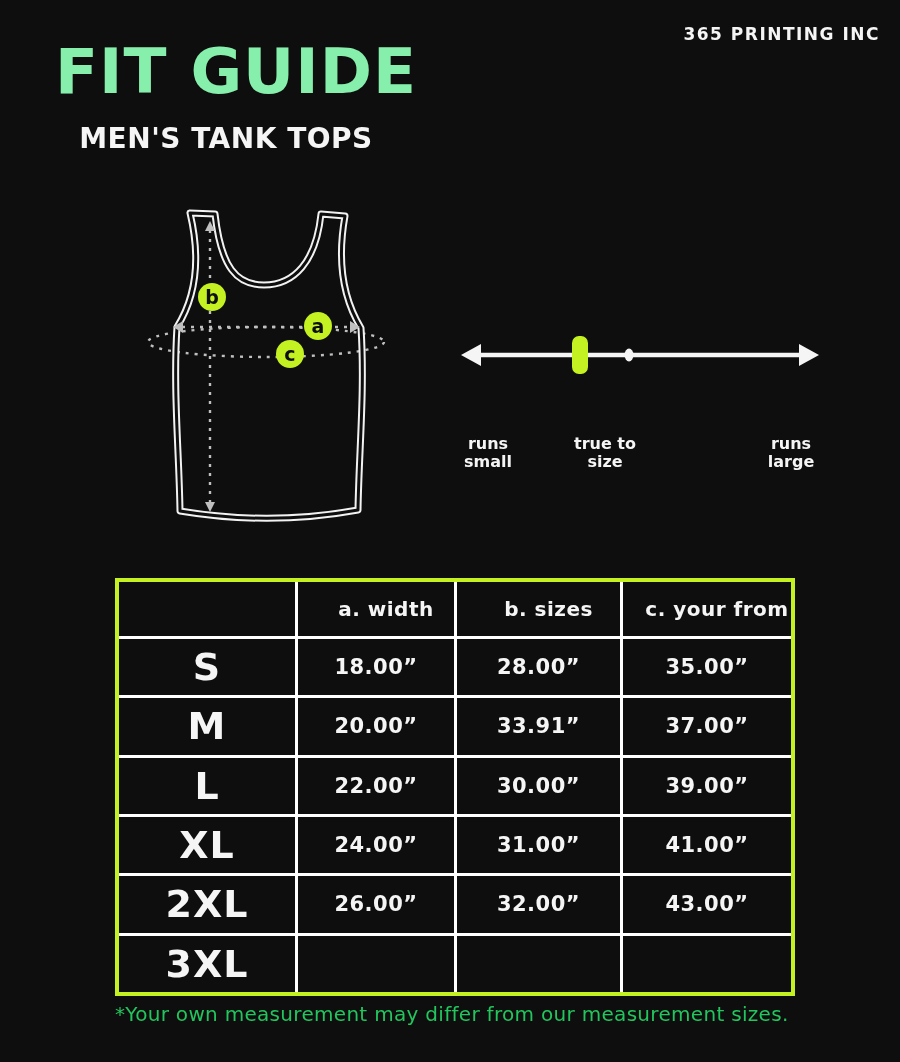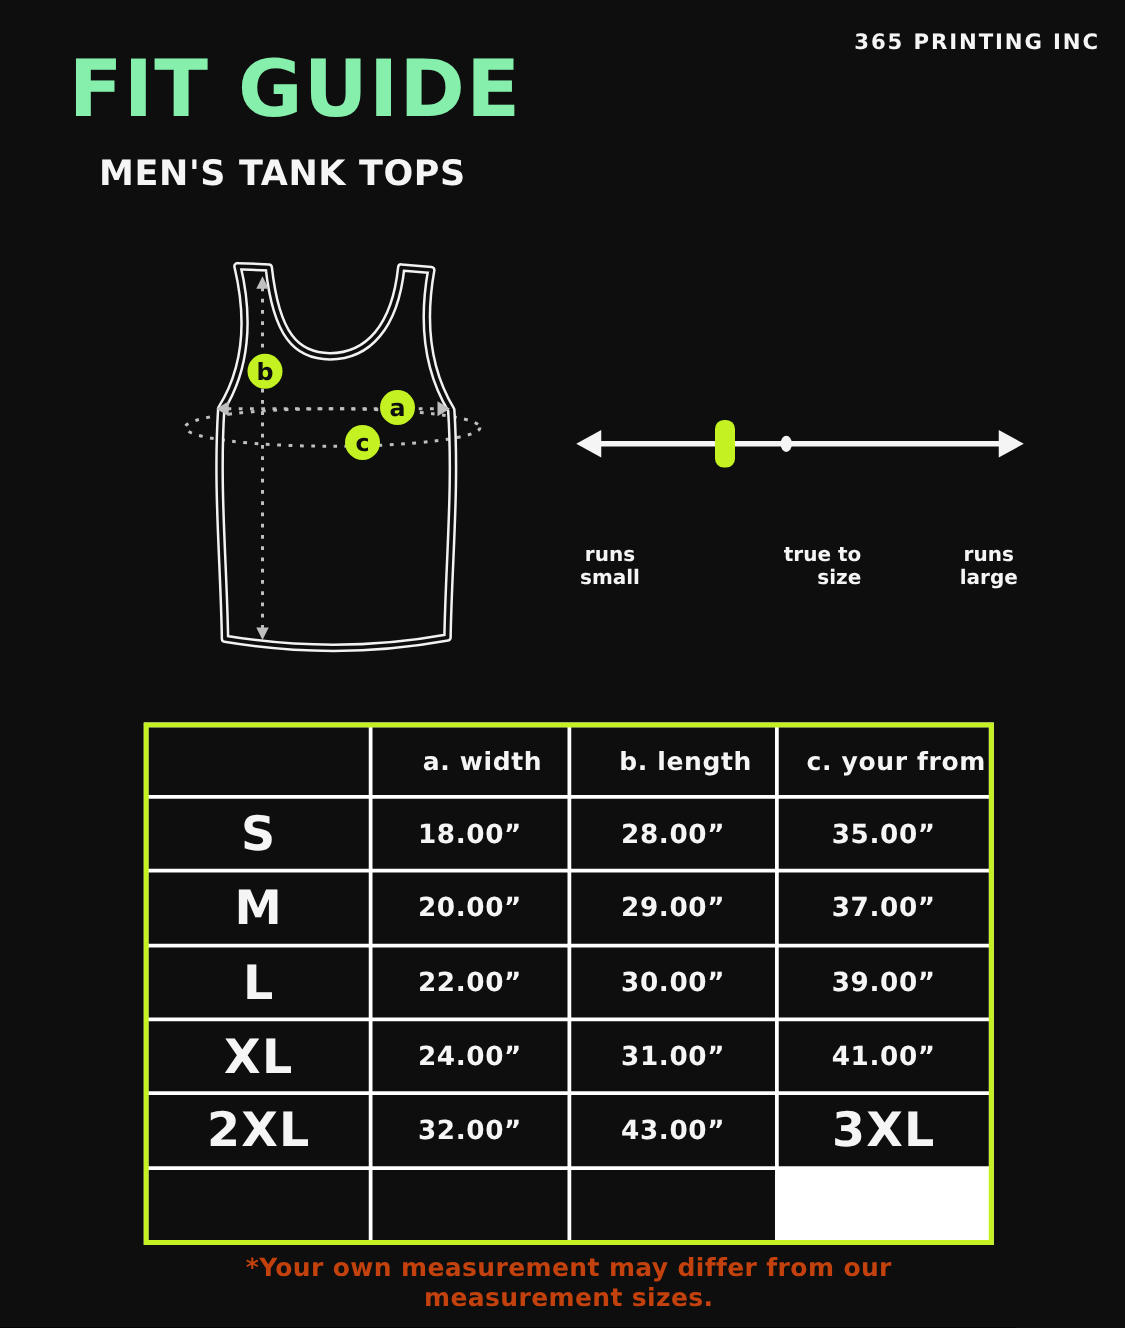--- a/index.html
+++ b/index.html
@@ -33,41 +33,41 @@
   .marker-letter{
     font-family:"DejaVu Sans","Liberation Sans",sans-serif;
     font-size:19px;font-weight:bold;fill:#0d0e0d;text-anchor:middle;
   }
   .scale-label{
     position:absolute;top:390px;
     font-size:16px;font-weight:bold;line-height:1.12;text-align:center;
     color:#f5f5f5;white-space:pre-line;margin-top:45px;
   }
   .lbl-small{left:450px;width:76px;}
-  .lbl-true{left:601px;width:88px;text-align:right;}
+  .lbl-true{left:561px;width:88px;}
   .lbl-large{left:752px;width:78px;}
   
   .size-table{
     position:absolute;left:115px;top:578px;width:680px;height:418px;
     box-sizing:border-box;border:4px solid #c3f121;background:#fff;
     display:grid;
     grid-template-columns:176px 156px 163px 1fr;
     grid-template-rows:54px repeat(6,1fr);
     gap:3px;
   }
   .cell{
     background:#0d0e0d;display:flex;align-items:center;justify-content:center;
     color:#f5f5f5;font-weight:bold;
   }
   .cell.head{font-size:20px;letter-spacing:0.5px;padding-left:20px;}
   .cell.size{font-size:38px;letter-spacing:1px;}
   .cell.val{font-size:21px;letter-spacing:0.5px;}
   .footnote{
-    position:absolute;left:115px;top:1002px;width:680px;text-align:center;
-    font-size:20px;font-weight:bold;letter-spacing:0.3px;color:#c2410c;
+    position:absolute;left:115px;top:1002px;width:680px;
+    font-size:20px;font-weight:normal;letter-spacing:0.3px;color:#22c55e;
   }
 </style>
 </head>
 <body>
 
 <div class="canvas">
 
   <div class="brand">365 PRINTING INC</div>
   <div class="title">FIT GUIDE</div>
   <div class="subtitle">MEN'S TANK TOPS</div>
@@ -109,44 +109,45 @@
   <div class="scale-label lbl-small">runs
 small</div>
   <div class="scale-label lbl-true">true to
 size</div>
   <div class="scale-label lbl-large">runs
 large</div>
 
   <div class="size-table">
     <div class="cell head"></div>
     <div class="cell head">a. width</div>
-    <div class="cell head">b. length</div>
+    <div class="cell head">b. sizes</div>
     <div class="cell head">c. your from</div>
 
     <div class="cell size">S</div>
     <div class="cell val">18.00”</div>
     <div class="cell val">28.00”</div>
     <div class="cell val">35.00”</div>
 
     <div class="cell size">M</div>
     <div class="cell val">20.00”</div>
-    <div class="cell val">29.00”</div>
+    <div class="cell val">33.91”</div>
     <div class="cell val">37.00”</div>
 
     <div class="cell size">L</div>
     <div class="cell val">22.00”</div>
     <div class="cell val">30.00”</div>
     <div class="cell val">39.00”</div>
 
     <div class="cell size">XL</div>
     <div class="cell val">24.00”</div>
     <div class="cell val">31.00”</div>
     <div class="cell val">41.00”</div>
 
     <div class="cell size">2XL</div>
+    <div class="cell val">26.00”</div>
     <div class="cell val">32.00”</div>
     <div class="cell val">43.00”</div>
 
     <div class="cell size">3XL</div>
     <div class="cell val"></div>
     <div class="cell val"></div>
     <div class="cell val"></div>
   </div>
 
   <div class="footnote">*Your own measurement may differ from our measurement sizes.</div>

